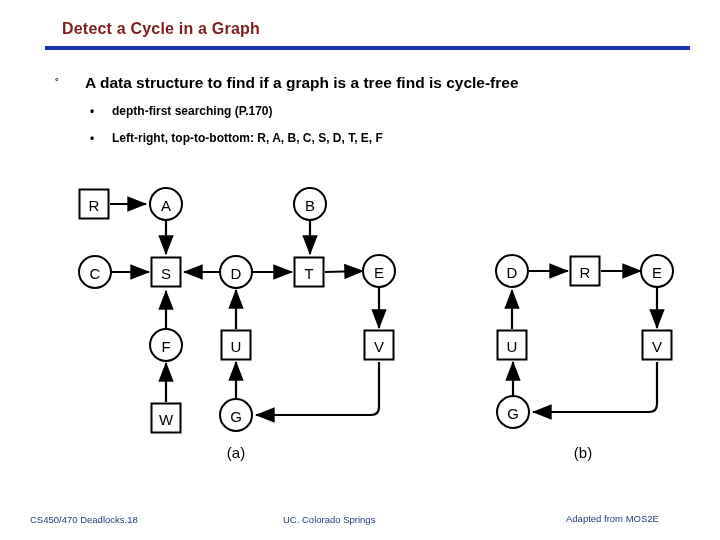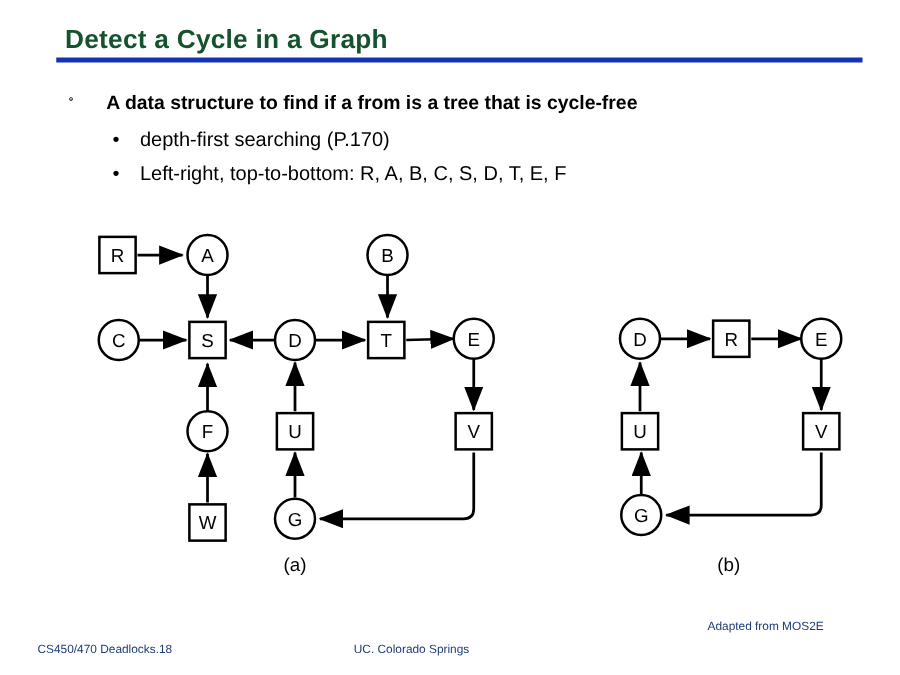--- a/index.html
+++ b/index.html
@@ -12,25 +12,25 @@
     width: 720px;
     height: 540px;
     background: #ffffff;
     overflow: hidden;
     font-family: "Liberation Sans", sans-serif;
   }
 
   
   #title {
     position: absolute;
-    left: 52px;
+    left: 62px;
     top: 20px;
-    font-size: 21px;
+    font-size: 16px;
     font-weight: bold;
-    color: #14532d;
+    color: #7f1d1d;
     letter-spacing: 0.2px;
     white-space: nowrap;
   }
   #title-rule {
     position: absolute;
     left: 45px;
     top: 46px;
     width: 645px;
     height: 4px;
     background: #1433B0;
@@ -50,22 +50,22 @@
   .bullet-l1 .marker {
     display: inline-block;
     width: 30px;
     font-size: 9px;
     vertical-align: top;
     line-height: 14px;
   }
   .bullet-l2 {
     position: absolute;
     left: 90px;
-    font-size: 16px;
-    font-weight: normal;
+    font-size: 12px;
+    font-weight: bold;
     color: #000000;
     white-space: nowrap;
   }
   .bullet-l2 .marker {
     display: inline-block;
     width: 22px;
   }
   #bullet-2 { top: 104px; }
   #bullet-3 { top: 131px; }
 
@@ -102,32 +102,32 @@
   
   .footer {
     position: absolute;
     font-size: 9.5px;
     color: #1F3C78;
     font-family: "Liberation Sans", sans-serif;
     white-space: nowrap;
   }
   #footer-left  { left: 30px;  top: 514px; }
   #footer-mid   { left: 283px; top: 514px; }
-  #footer-right { left: 566px; top: 496px; }
+  #footer-right { left: 566px; top: 513px; }
 </style>
 </head>
 <body>
 
 <div id="slide">
 
   <div id="title">Detect a Cycle in a Graph</div>
   <div id="title-rule"></div>
 
   <div class="bullet-l1">
-    <span class="marker">°</span><span>A data structure to find if a from is a tree that is cycle-free</span>
+    <span class="marker">°</span><span>A data structure to find if a graph is a tree find is cycle-free</span>
   </div>
 
   <div class="bullet-l2" id="bullet-2">
     <span class="marker">•</span><span>depth-first searching  (P.170)</span>
   </div>
 
   <div class="bullet-l2" id="bullet-3">
     <span class="marker">•</span><span>Left-right, top-to-bottom: R, A, B, C, S, D, T, E, F</span>
   </div>
 

